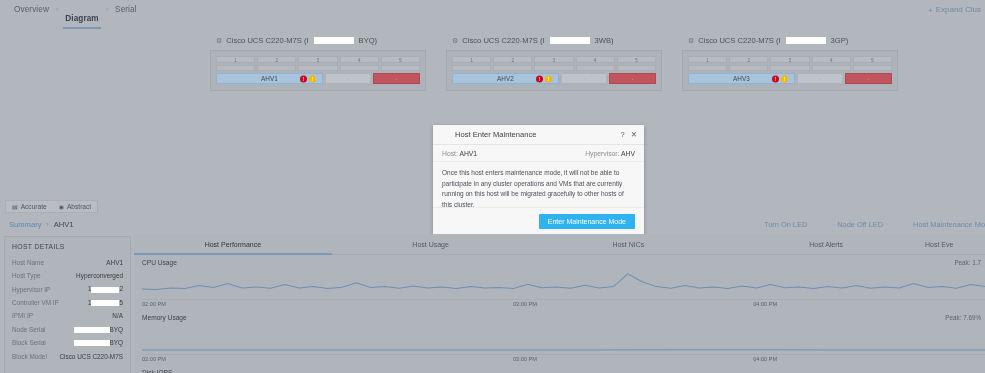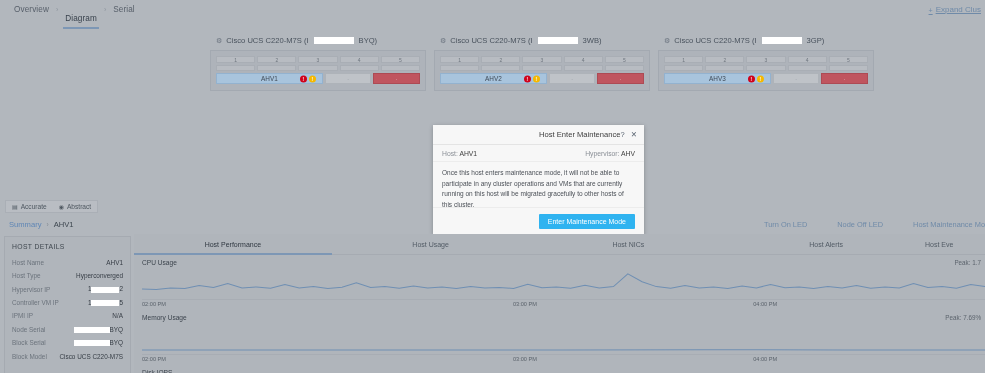--- a/index.html
+++ b/index.html
@@ -12,37 +12,37 @@
   #app { position: relative; width: 985px; height: 373px; background: #b2b7bd; }
 
   
   .topnav {
     position: absolute; top: 0; left: 0; width: 985px; height: 19px;
     display: flex; align-items: center;
     padding-left: 8px;
     font-size: 8.2px; color: #5b6470;
   }
   .topnav .crumb { position: relative; padding: 0 6px; color: #58606b; cursor: pointer; letter-spacing: .1px; }
-  .topnav .crumb.active { color: #39424d; font-weight: normal; margin-top: 18px; }
+  .topnav .crumb.active { color: #39424d; font-weight: bold; margin-top: 18px; }
   .topnav .crumb.active::after {
     content: ""; position: absolute; left: 4px; right: 4px; bottom: -6px;
     height: 2px; background: #7d97b5;
   }
   .topnav .sep { color: #8e959e; font-size: 7px; padding: 0 1px; }
   .topnav .spacer { flex: 1; }
   .expand-cluster {
     display: flex; align-items: flex-end; gap: 3px;
-    font-size: 8px; color: #6f8aa8; padding-right: 4px; cursor: pointer; text-decoration: underline;
+    font-size: 8px; color: #6f8aa8; padding-right: 4px; cursor: pointer;
   }
   .expand-cluster .ic { font-size: 7px; color: #6f8aa8; }
 
   
   .cards {
     position: absolute; top: 36px; left: 210px;
-    display: flex; gap: 8px;
+    display: flex; gap: 20px;
   }
   .host-card { width: 216px; }
   .host-card .title {
     display: flex; align-items: center; gap: 4px;
     font-size: 7.6px; color: #49525d; margin-bottom: 5px; padding-left: 6px;
     white-space: nowrap;
   }
   .host-card .title .chassis-icon { font-size: 7px; color: #6c7580; }
   .redact {
     display: inline-block; width: 40px; height: 7px;
@@ -90,21 +90,21 @@
   
   .modal {
     position: absolute; left: 433px; top: 125px; width: 211px; height: 110px;
     background: #f7f7f7; box-shadow: 0 1px 4px rgba(0,0,0,.25);
   }
   .modal-head {
     height: 20px; display: flex; align-items: center;
     position: relative; border-bottom: 1px solid #e4e4e4;
   }
   .modal-title {
-    flex: 1; text-align: right; font-size: 7.6px; color: #3d3d3d; padding-left: 22px;
+    flex: 1; text-align: left; font-size: 7.6px; color: #3d3d3d; padding-left: 22px;
   }
   .modal-head .hdr-icons { display: flex; gap: 6px; padding-right: 7px; }
   .modal-head .hdr-icons span { font-size: 7.5px; color: #56616e; cursor: pointer; line-height: 1; }
   .modal-meta {
     display: flex; justify-content: space-between; align-items: center;
     padding: 5px 9px 4px 9px; font-size: 6.8px; border-bottom: 1px solid #ececec;
   }
   .modal-meta .lbl { color: #8a8f96; }
   .modal-meta .val { color: #3d3d3d; }
   .modal-body {

